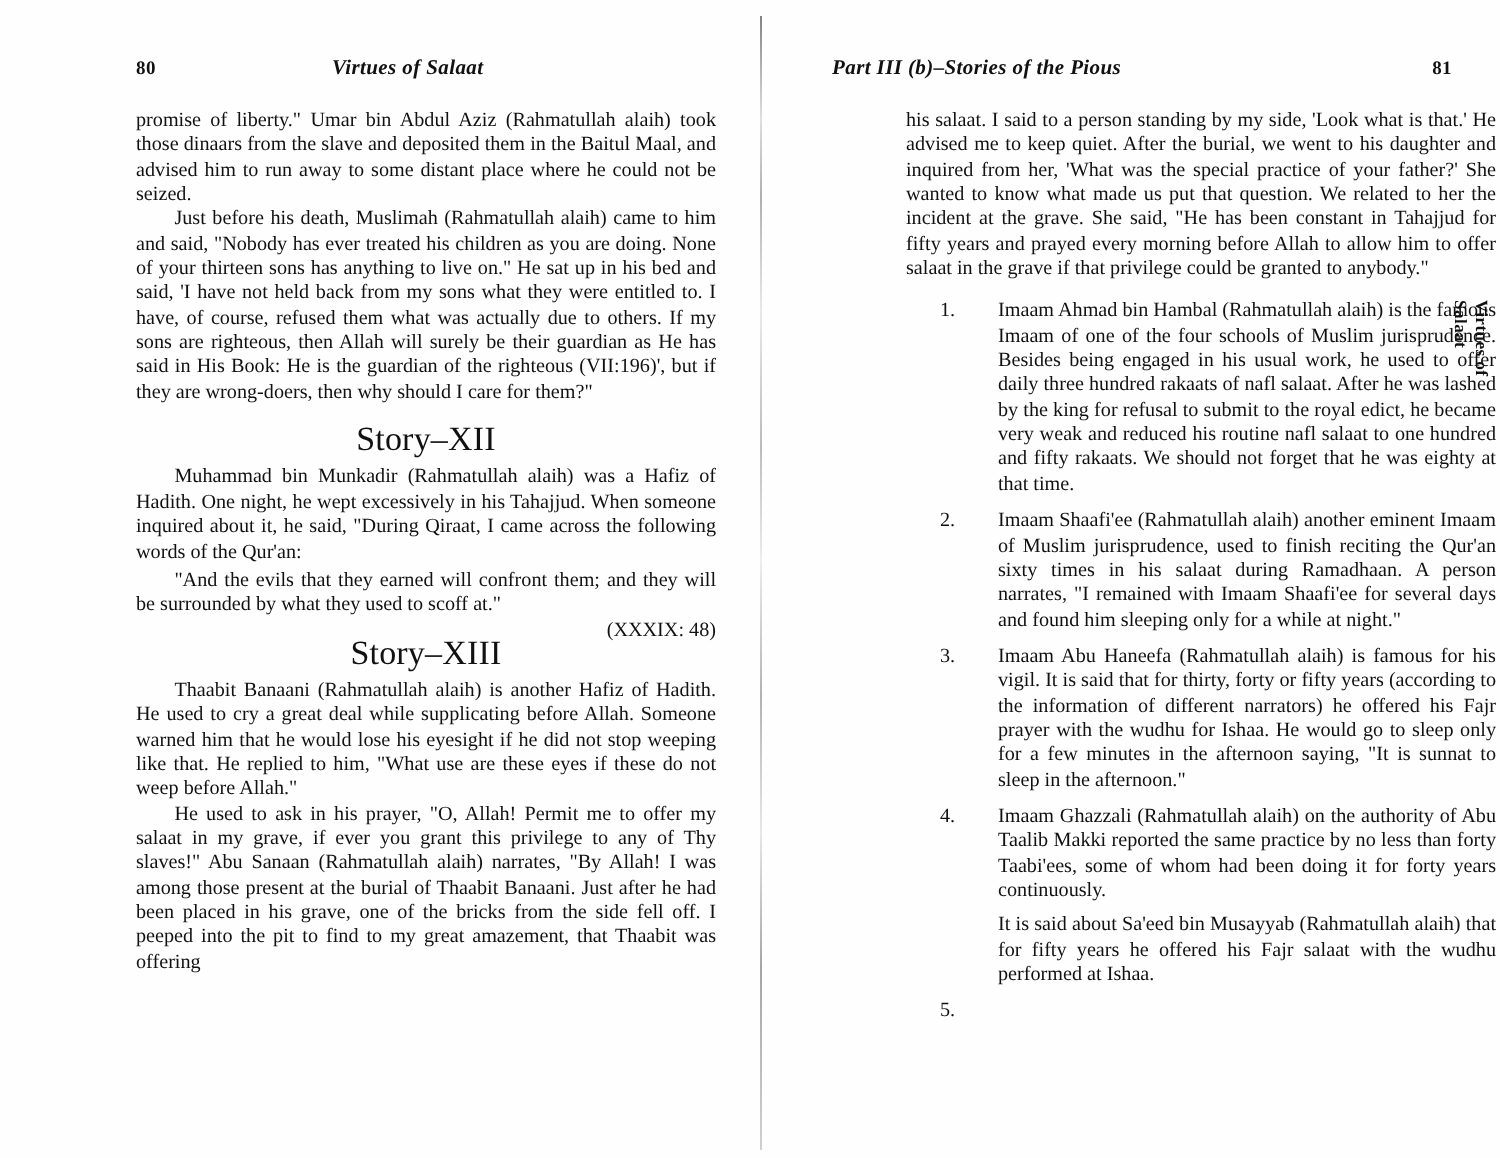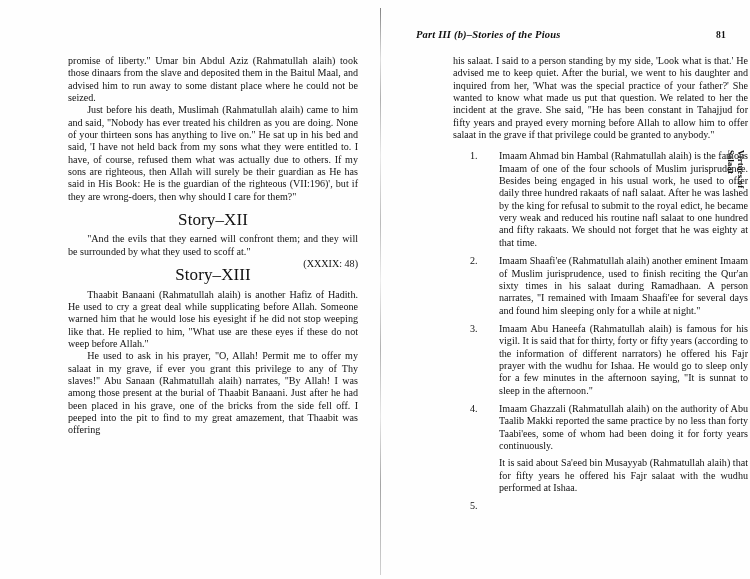--- a/index.html
+++ b/index.html
@@ -172,29 +172,34 @@
 </style>
 </head>
 <body>
 
 <div class="book">
 
   <div class="gutter"></div>
 
   <div class="page page-left">
 
+    <div class="header">
+      <span class="folio">80</span>
+      <span class="runhead">Virtues of Salaat</span>
+    </div>
 
     <div class="col">
 
       <p class="flush">promise of liberty." Umar bin Abdul Aziz (Rahmatullah alaih) took those dinaars from the slave and deposited them in the Baitul Maal, and advised him to run away to some distant place where he could not be seized.</p>
 
       <p class="indent">Just before his death, Muslimah (Rahmatullah alaih) came to him and said, "Nobody has ever treated his children as you are doing. None of your thirteen sons has anything to live on." He sat up in his bed and said, 'I have not held back from my sons what they were entitled to. I have, of course, refused them what was actually due to others. If my sons are righteous, then Allah will surely be their guardian as He has said in His Book: He is the guardian of the righteous (VII:196)', but if they are wrong-doers, then why should I care for them?"</p>
 
       <div class="story-head">Story–XII</div>
 
+      <p class="indent">Muhammad bin Munkadir (Rahmatullah alaih) was a Hafiz of Hadith. One night, he wept excessively in his Tahajjud. When someone inquired about it, he said, "During Qiraat, I came across the following words of the Qur'an:</p>
 
 
       <div class="quote">
         <p class="indent">"And the evils that they earned will confront them; and they will be surrounded by what they used to scoff at."</p>
         <span class="ref-line">
           <span class="ref">(XXXIX: 48)</span>
         </span>
       </div>
 
 

